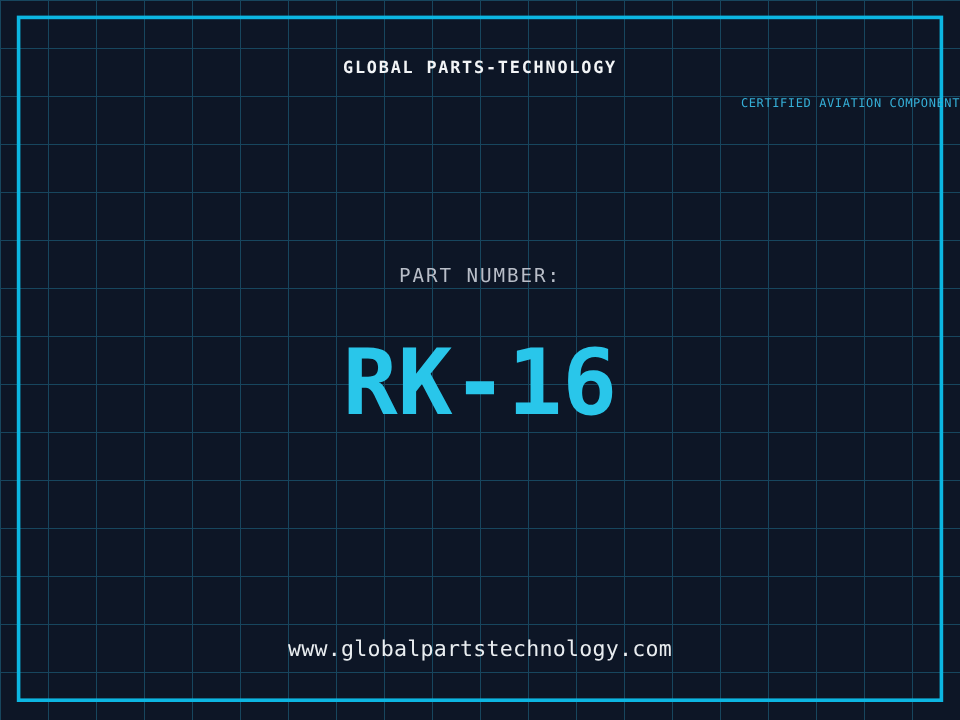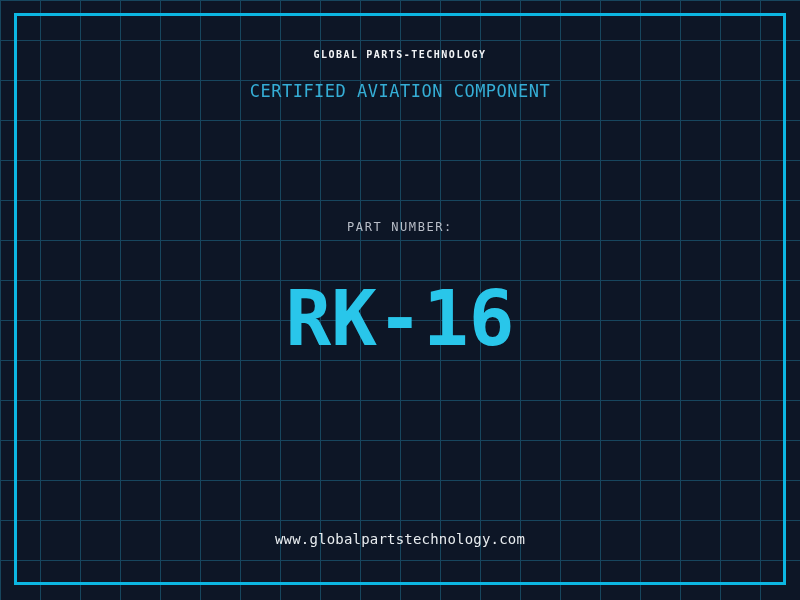--- a/index.html
+++ b/index.html
@@ -32,49 +32,50 @@
   }
   .text-line {
     position: absolute;
     left: 0;
     width: 100%;
     text-align: center;
     white-space: pre;
   }
   .company-name {
     top: 49px;
-    font-size: 10px;
+    font-size: 14px;
     font-weight: bold;
     letter-spacing: 1.5px;
     color: #f2f4f6;
     text-align: center;
   }
   .certification {
     top: 81px;
-    font-size: 17px;
+    font-size: 10px;
     letter-spacing: 0.5px;
     color: #35aed6;
+    text-align: right;
   }
   .part-number-label {
     top: 220px;
-    font-size: 12px;
+    font-size: 16px;
     letter-spacing: 1.6px;
     color: #b9bec8;
   }
   .part-number {
     top: 281px;
     font-size: 76px;
     font-weight: bold;
     line-height: 1;
     letter-spacing: 0px;
     color: #29c6ea;
   }
   .website {
     top: 531px;
-    font-size: 14px;
+    font-size: 18px;
     letter-spacing: 0.2px;
     color: #e9edf0;
   }
 </style>
 </head>
 <body>
 
 <div class="label-canvas">
   <div class="frame"></div>
 

